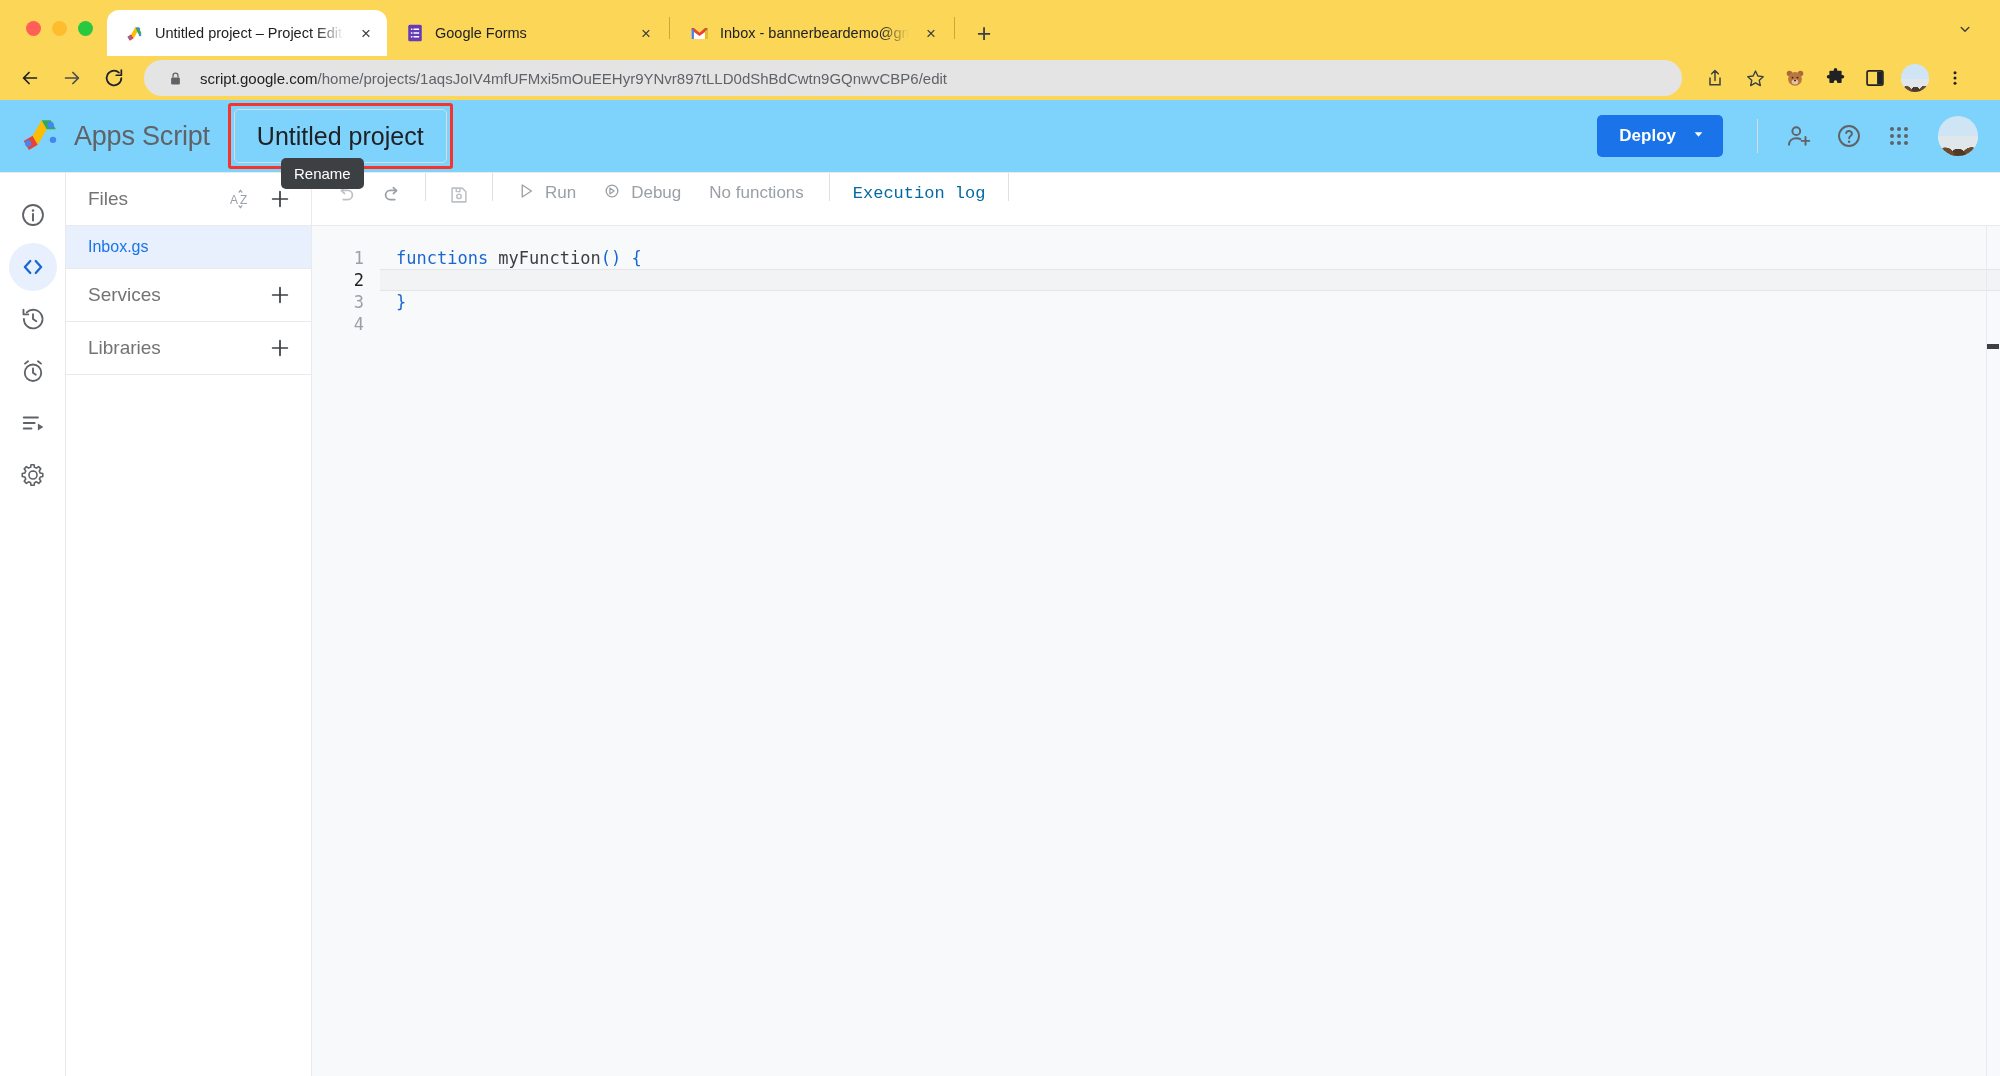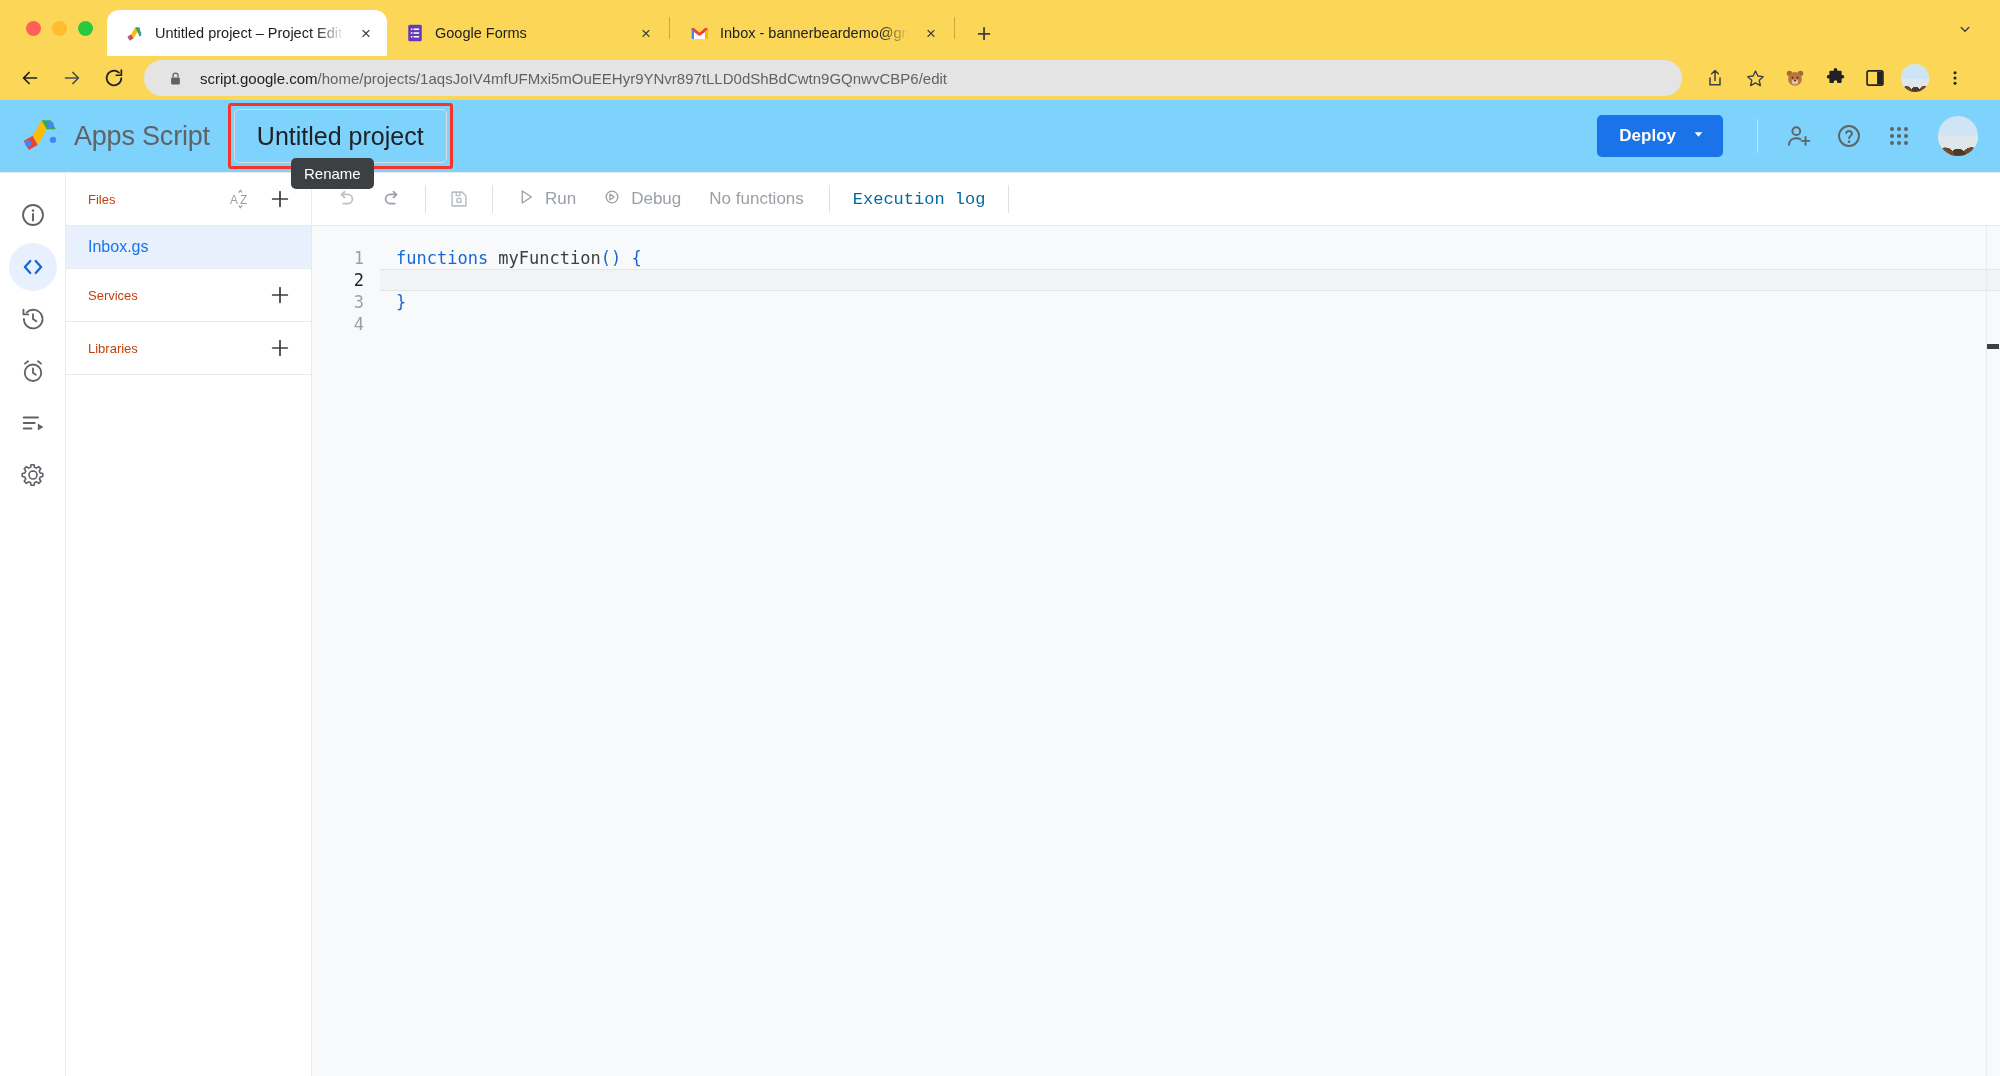--- a/index.html
+++ b/index.html
@@ -287,22 +287,22 @@
   }
   .panel-head {
     height: 53px;
     display: flex;
     align-items: center;
     padding: 0 14px 0 22px;
     border-bottom: 1px solid #e8eaed;
     gap: 6px;
   }
   .panel-head .ph-label {
-    font-size: 13px;
-    color: #c2410c;
+    font-size: 19px;
+    color: #737373;
     flex: 1 1 auto;
   }
   .ph-icon {
     width: 34px; height: 34px;
     display: flex; align-items: center; justify-content: center;
     color: #5f6368;
     border-radius: 50%;
   }
   .file-item {
     height: 43px;
@@ -323,21 +323,21 @@
     flex: 1 1 auto;
     display: flex;
     flex-direction: column;
     min-width: 0;
     background: #f8f9fa;
   }
   .editor-toolbar {
     height: 53px;
     background: #fff;
     display: flex;
-    align-items: center;
+    align-items: flex-start;
     padding: 0 10px 0 12px;
     gap: 2px;
     border-bottom: 1px solid #e8eaed;
   }
   .tb-btn {
     width: 44px; height: 44px;
     display: flex; align-items: center; justify-content: center;
     border-radius: 50%;
     color: #bdc1c6;
   }
@@ -420,21 +420,21 @@
   
   .tooltip {
     position: absolute;
     background: #3c4043;
     color: #fff;
     font-size: 15px;
     padding: 7px 13px;
     border-radius: 5px;
     white-space: nowrap;
     z-index: 60;
-    left: 291px;
+    left: 281px;
     top: 158px;
   }
 </style>
 </head>
 <body>
 
 <div class="browser-chrome">
 
   <div class="tabstrip">
     <div class="traffic-lights">

